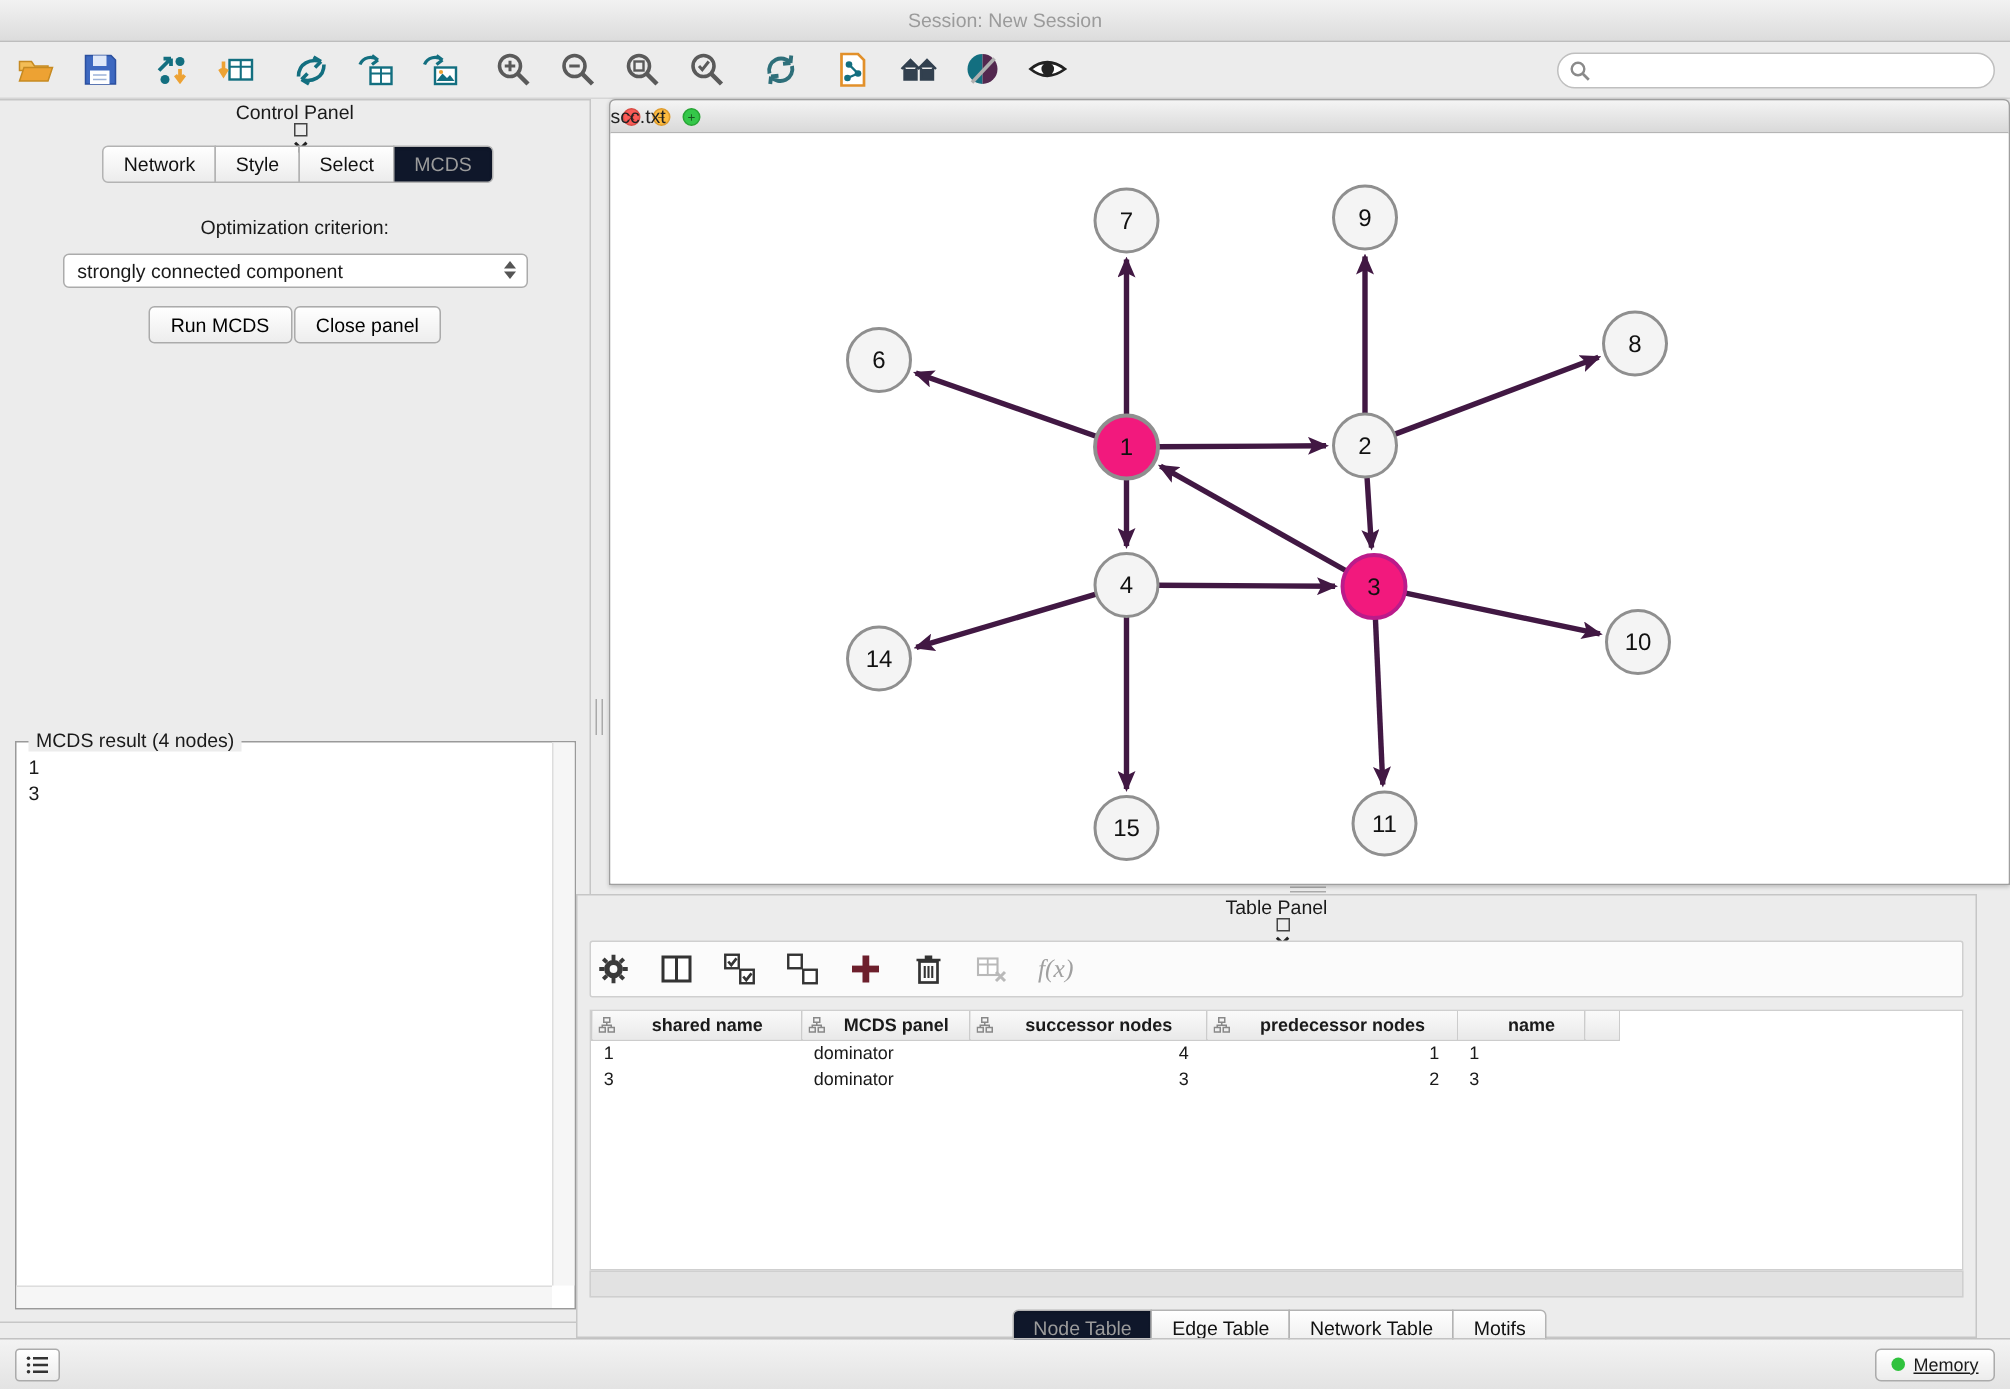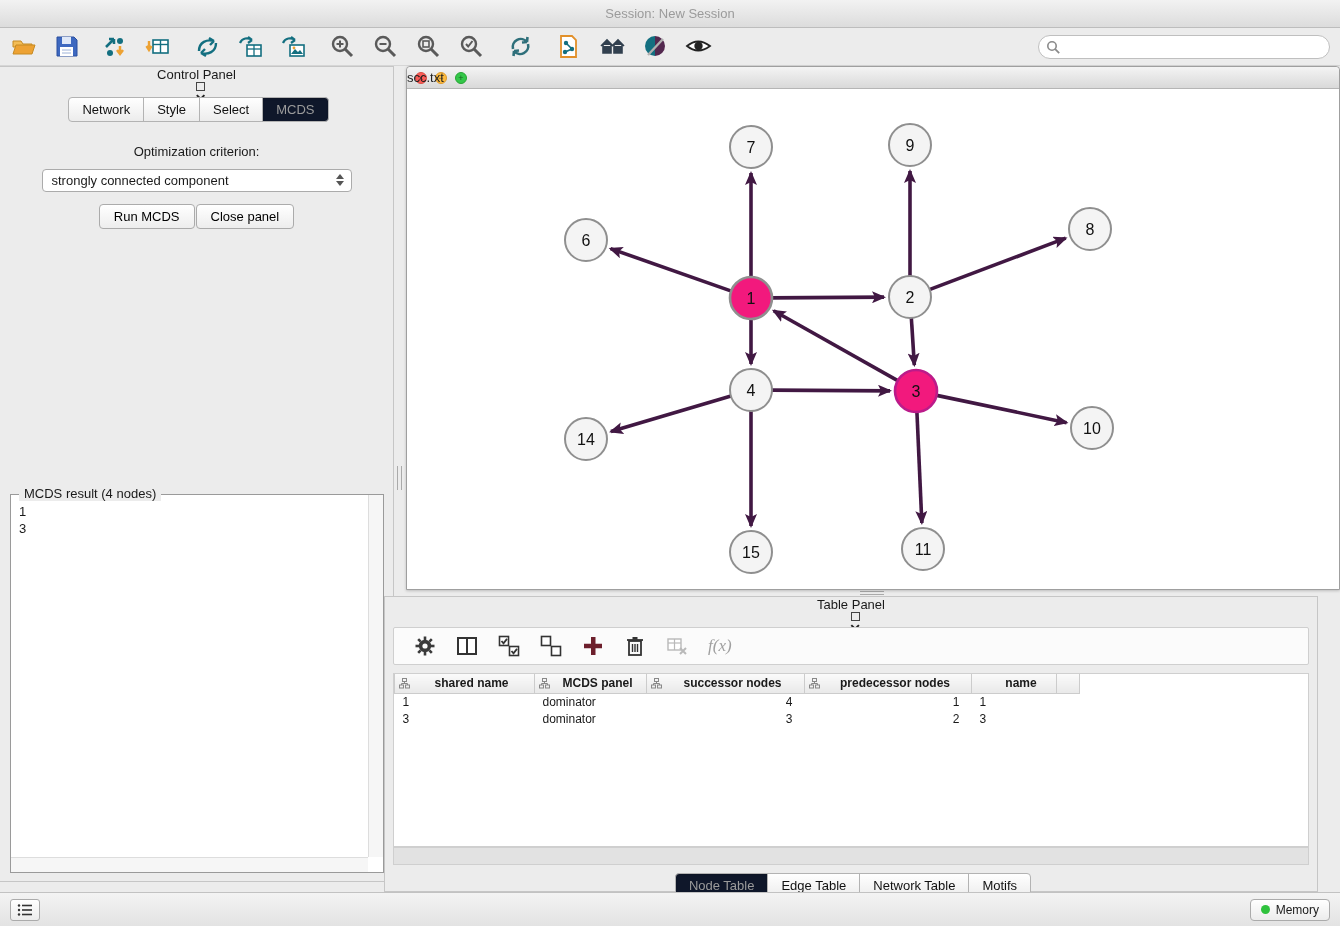--- a/index.html
+++ b/index.html
@@ -108,21 +108,21 @@
   .net-title { position:absolute; left:0; right:0; text-align:left; font-size:13px; color:#222; }
   .net-canvas { position:relative; width:932px; height:500px; background:#fff; overflow:hidden; }
   
   .table-panel {
     position:absolute; left:384px; top:596px; width:934px; height:296px;
     background:#ececec; border:1px solid #c6c6c6;
   }
   .tp-toolbar {
     position:absolute; left:8px; right:8px; top:30px; height:38px;
     background:#fbfbfb; border:1px solid #cfcfcf; border-radius:2px;
-    display:flex; align-items:center; gap:20px; padding:0 20px;
+    display:flex; align-items:center; gap:20px; padding:0 4px;
   }
   .tp-icon { width:22px; height:22px; display:block; cursor:default; }
   .fx-label { font-family:"Liberation Serif", serif; font-style:italic; font-size:17px; color:#a0a0a0; }
   .table-area {
     position:absolute; left:8px; right:8px; top:76px; height:174px;
     background:#fff; border:1px solid #cfcfcf; overflow:hidden;
   }
   table.datatable { border-collapse:collapse; table-layout:fixed; font-size:12px; }
   table.datatable th {
     height:19px; font-weight:bold; background:linear-gradient(#fafafa,#e9e9e9);
@@ -144,21 +144,21 @@
     display:flex; align-items:center; padding:0 10px;
   }
   .status-left-btn {
     width:30px; height:22px; background:linear-gradient(#fff,#ececec);
     border:1px solid #ababab; border-radius:3px; display:flex; align-items:center; justify-content:center;
     cursor:default;
   }
   .memory-btn {
     margin-left:auto; height:22px; background:linear-gradient(#fff,#ececec);
     border:1px solid #ababab; border-radius:4px; display:flex; align-items:center; gap:6px;
-    padding:0 10px; font-size:12px; cursor:default;
+    padding:0 10px; font-size:12px; cursor:default;text-decoration:underline;
   }
   .mem-dot { width:9px; height:9px; border-radius:50%; background:#2fc23d; display:inline-block; }
 </style>
 </head>
 <body>
 
 <div class="titlebar">
   <span>Session: New Session</span>
 </div>
 

